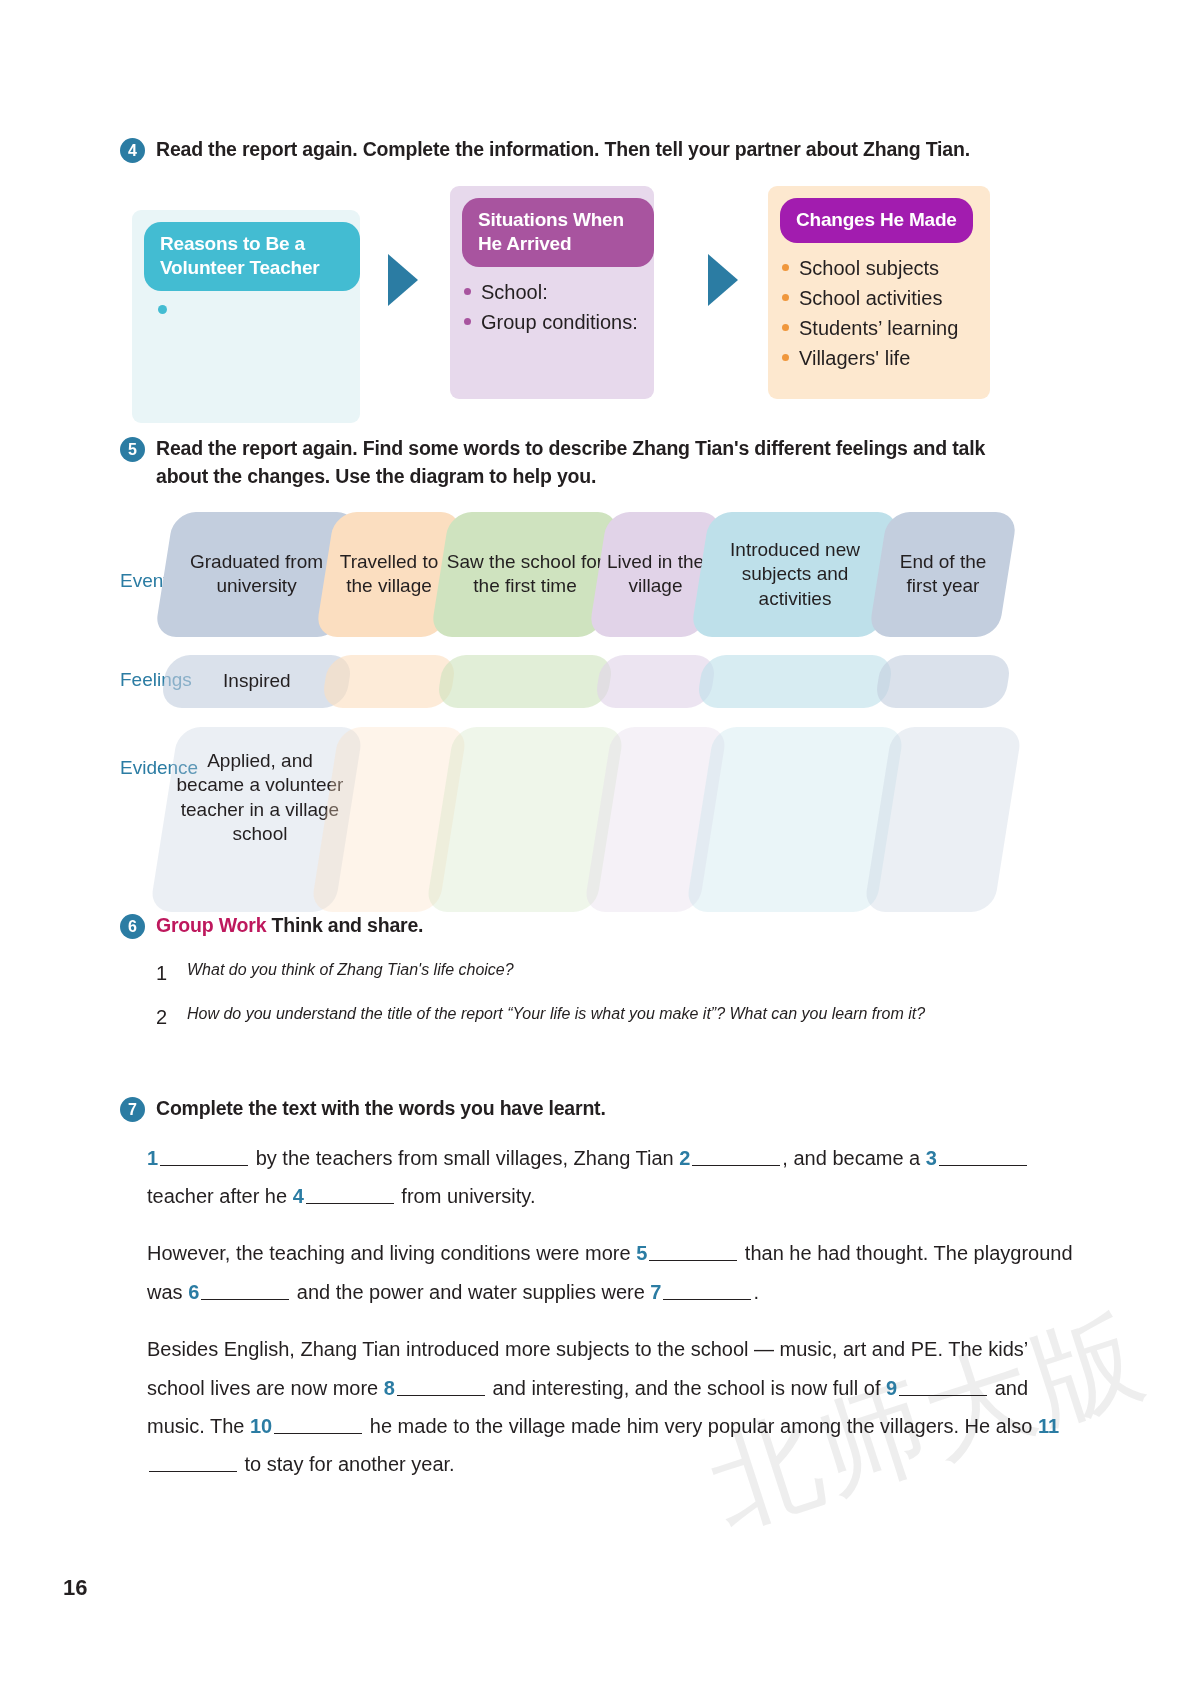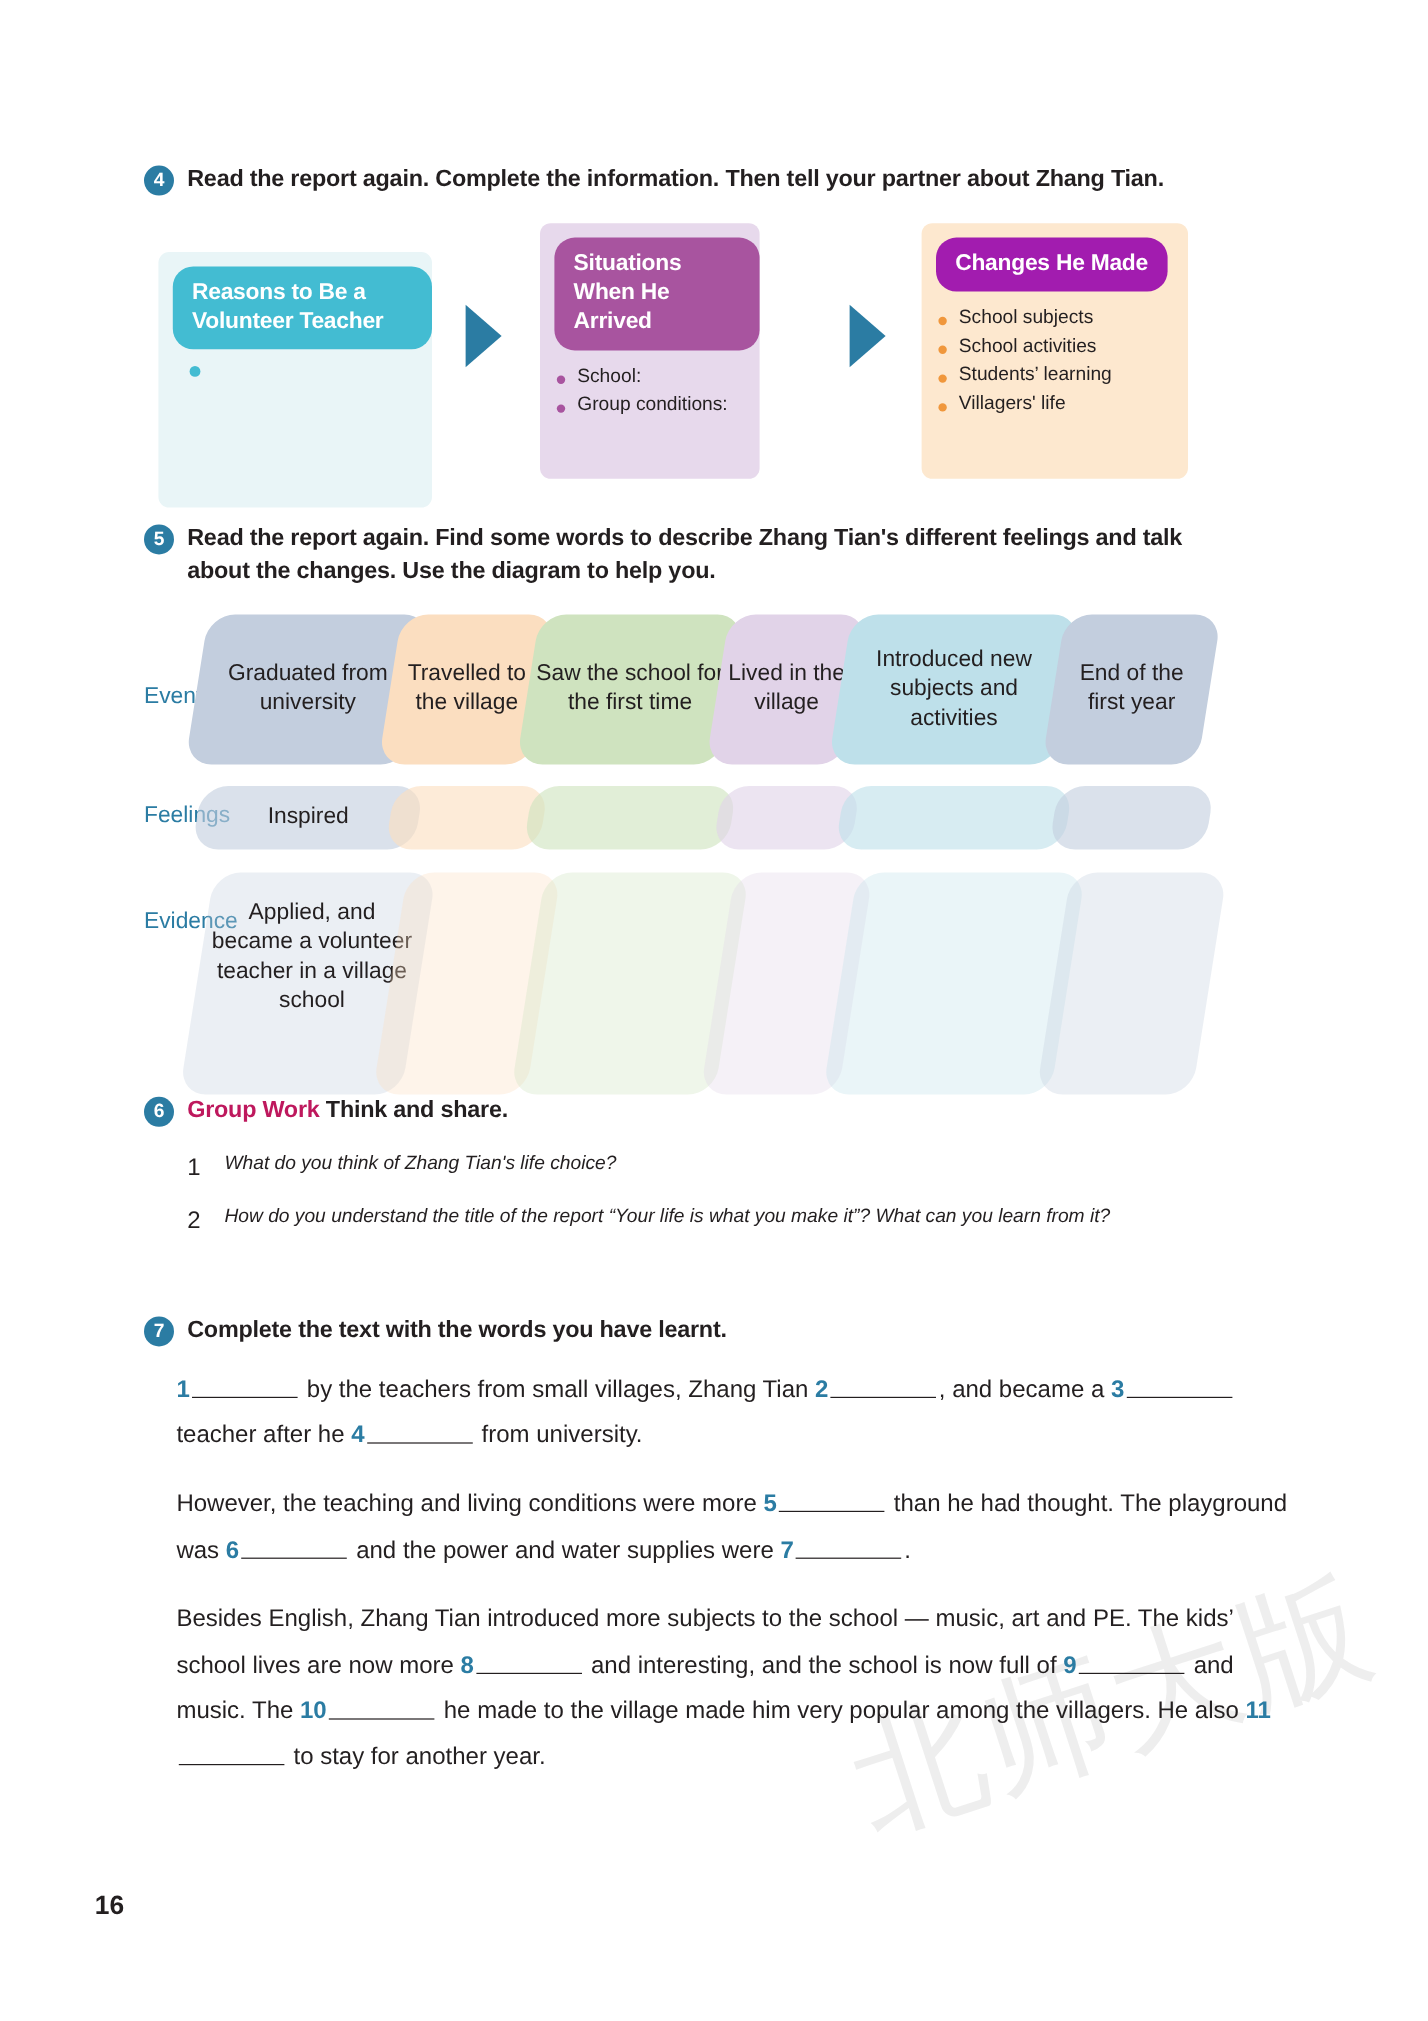--- a/index.html
+++ b/index.html
@@ -57,33 +57,33 @@
     display:inline-block;
     border-radius:17px;
     color:#fff;font-weight:bold;font-size:19px;line-height:1.28;
     padding:10px 16px 11px 16px;
     letter-spacing:-0.2px;
   }
   .panel ul{
     list-style:none;margin:10px 0 0 0;padding:0 0 0 14px;
   }
   .panel li{
-    font-size:16px;line-height:1.5;position:relative;padding-left:17px;
+    font-size:20px;line-height:1.5;position:relative;padding-left:17px;
     color:#231f20;
   }
   .panel li:before{
     content:"";position:absolute;left:0;top:11px;
     width:7px;height:7px;border-radius:50%;
   }
   
   #p1{left:12px;width:228px;height:213px;background:#e9f5f7;margin-top:24px;}
   #p1 .cap{background:#43bcd2;margin:12px 0 0 12px;}
   #p1 .emptybullet{position:relative;margin:14px 0 0 26px;width:9px;height:9px;border-radius:50%;background:#43bcd2;}
   
-  #p2{left:330px;width:183px;height:213px;background:#e7d9ec;}
+  #p2{left:330px;width:204px;height:213px;background:#e7d9ec;}
   #p2 .cap{background:#a8549f;margin:12px 0 0 12px;}
   #p2 li:before{background:#a8549f;}
   
   #p3{left:648px;width:222px;height:213px;background:#fde8cf;}
   #p3 .cap{background:#a21caf;margin:12px 0 0 12px;}
   #p3 li:before{background:#f0973c;}
 
   .arrow{
     position:absolute;top:68px;
     width:0;height:0;
@@ -128,21 +128,21 @@
   .blank{
     display:inline-block;
     border-bottom:1.6px solid #231f20;
     width:88px;height:19px;
     margin:0 2px -1px 2px;
   }
 
   
   .pagenum{
     position:absolute;left:63px;bottom:83px;
-    font-size:22px;font-weight:bold;color:#231f20;margin-left:16px;
+    font-size:22px;font-weight:bold;color:#231f20;
   }
 </style>
 </head>
 <body>
 
 <div class="page">
 
   <div class="watermark">北师大版</div>
 
   <section class="ex" id="ex4">

